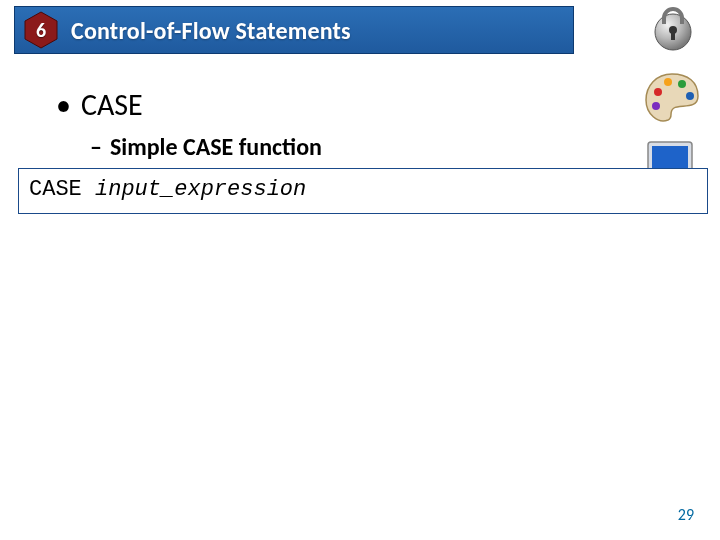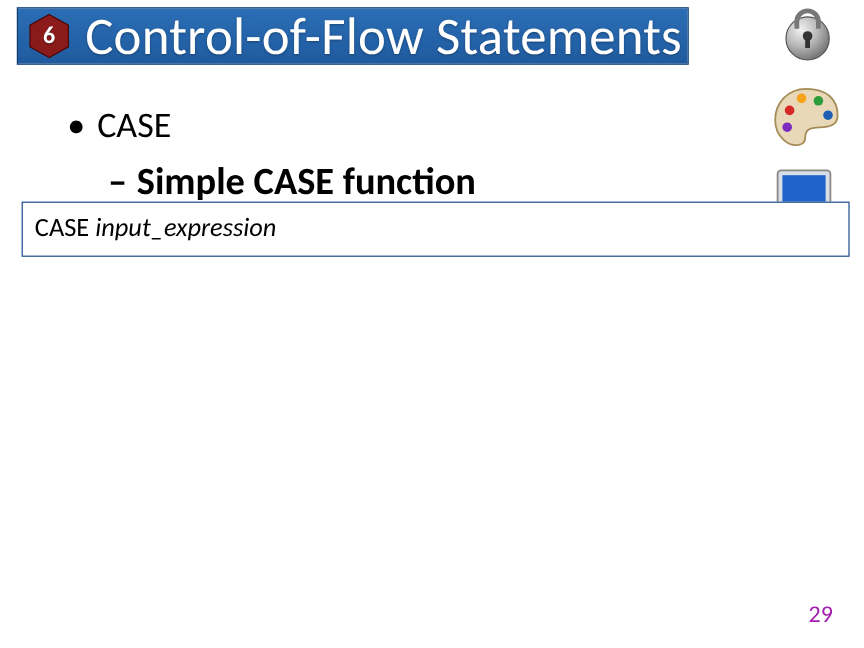--- a/index.html
+++ b/index.html
@@ -39,22 +39,22 @@
     top: 50%;
     left: 50%;
     transform: translate(-50%, -52%);
     color: #ffffff;
     font-weight: 700;
     font-size: 20px;
     text-shadow: 0 1px 1px rgba(0,0,0,0.5);
   }
   .title-text {
     color: #ffffff;
-    font-size: 44px;
-    font-weight: 400;
+    font-size: 24px;
+    font-weight: 700;
     margin-left: 10px;
     letter-spacing: 0.2px;
     text-shadow: 0 1px 2px rgba(0,0,0,0.3);
   }
   .deco {
     position: absolute;
     right: 22px;
   }
   .deco-lock { top: 4px; width: 50px; height: 50px; }
   .deco-palette { top: 68px; width: 60px; height: 60px; right: 18px; }
@@ -66,48 +66,49 @@
     left: 56px;
     font-size: 30px;
     font-weight: 400;
     color: #000;
   }
   .bullet-main .dot { margin-right: 10px; }
   .bullet-sub {
     position: absolute;
     top: 132px;
     left: 90px;
-    font-size: 32px;
+    font-size: 24px;
     font-weight: 700;
     color: #000;
   }
   .bullet-sub .dash { margin-right: 8px; }
 
   .code-box {
     position: absolute;
     top: 168px;
     left: 18px;
     width: 690px;
     border: 1.5px solid #1a4a8a;
     padding: 6px 10px 8px 10px;
     font-size: 22px;
     line-height: 1.35;
     color: #000;
     background: #fff;
+    font-family: Liberation Mono, monospace;
   }
   .code-box .indent { padding-left: 36px; display: block; }
   .kw { font-style: normal; }
   .it { font-style: italic; }
 
   .page-num {
     position: absolute;
     bottom: 16px;
     right: 26px;
-    font-size: 20px;
-    color: #a21caf;
+    font-size: 16px;
+    color: #0369a1;
   }
 </style>
 </head>
 <body>
 
 <div class="title-bar">
   <div class="chapter-badge">
     <svg viewBox="0 0 40 40" width="40" height="40">
       <polygon class="hex" points="20,2 36,11 36,29 20,38 4,29 4,11"></polygon>
     </svg>

